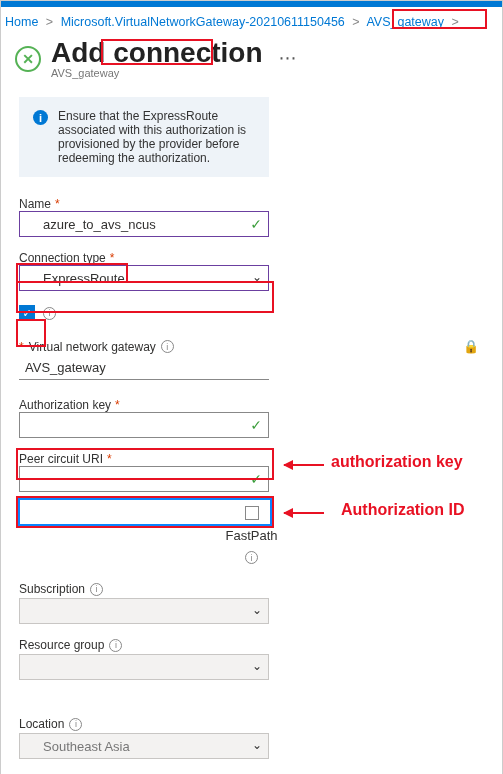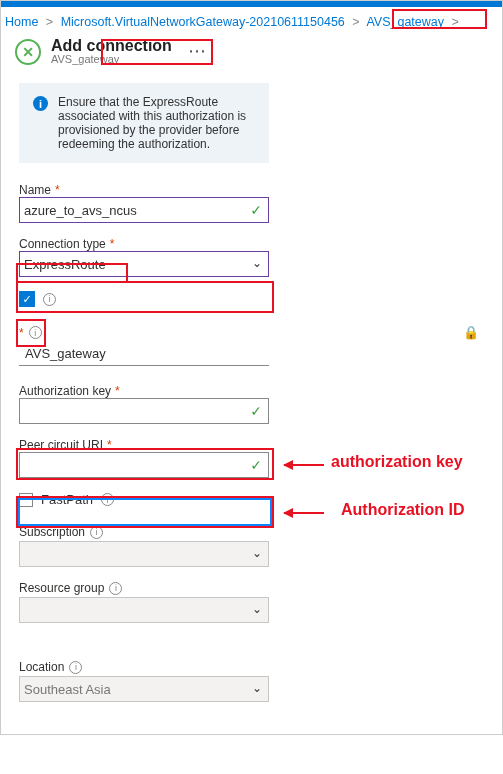--- a/index.html
+++ b/index.html
@@ -23,21 +23,21 @@
     align-items: center;
     padding: 4px 14px 8px 14px;
     gap: 10px;
   }
   .xicon {
     width: 26px; height: 26px; border: 2px solid #55b255;
     border-radius: 50%; display:flex; align-items:center; justify-content:center;
     color:#55b255; font-weight:bold; font-size:14px;
     margin-top:2px;
   }
-  .title { font-size: 16px; font-weight: 600; color:#222; }
+  .title { font-size: 28px; font-weight: 600; color:#222; }
   .sub { font-size: 11px; color:#777; margin-top:-2px; }
   .dots { font-size: 18px; color:#555; margin-left:6px; }
   .content { padding: 10px 18px 18px 18px; }
   .infobox {
     background: #eef3f8;
     padding: 12px 14px;
     display:flex;
     gap: 10px;
     font-size: 12px;
     color:#333;
@@ -48,21 +48,21 @@
     width:15px;height:15px;border-radius:50%;background:#0078d4;color:#fff;
     display:flex;align-items:center;justify-content:center;font-size:11px;font-weight:bold;
     flex:0 0 15px; margin-top:1px;
   }
   .field { margin-bottom: 14px; }
   .lbl { font-size: 12px; color:#333; display:flex; align-items:flex-end; gap:4px; }
   .req { color:#d83b01; }
   .input {
     width: 250px; height: 26px;
     border: 1px solid #8a8886;
-    padding: 2px 26px 2px 4px;
+    padding: 2px 26px 2px 23px;
     font-size: 13px;
     display:flex; align-items:center; justify-content:space-between;
     position:relative;
     background:#fff;
   }
   .input.purple { border-color: #6b3fa0; }
   .input.disabled { background:#f3f2f1; color:#777; border-color:#c8c6c4; }
   .check { position:absolute; right:6px; top:4px; color:#3a9c3a; font-size:14px; }
   .chev  { position:absolute; right:6px; top:4px; color:#333; font-size:12px; }
   .checkbox-row { display:flex; align-items:center; gap:8px; font-size:13px; margin-bottom:18px; }
@@ -70,21 +70,21 @@
   .infoicon {
     width:13px;height:13px;border:1px solid #888;border-radius:50%;
     display:inline-flex;align-items:center;justify-content:center;font-size:9px;color:#888;
   }
   .lock { color:#666; font-size:13px; margin-left:auto; margin-right:4px; }
   .readonly-line {
     border:none;border-bottom:1px solid #888;width:250px;height:24px;
     padding: 2px 6px; font-size:13px; display:flex; align-items:center;
   }
   .section-label { font-size:12px; margin-top:6px; margin-bottom:2px; display:flex; align-items:center; gap:5px;}
-  .fastpath { display:flex; align-items:center; gap:8px; margin: 10px 0 18px 0;}
+  .fastpath { display:flex; align-items:center; gap:8px; margin: 10px 0 18px 0; flex-direction: column;}
   .fp-cb { width:14px;height:14px;border:1px solid #888; }
   .okbtn {
     background:#0078d4;color:#fff;border:none;width:90px;height:26px;font-size:13px;
     margin-top:8px;
   }
   
   .ann-box { position:absolute; border:2px solid #e81123; pointer-events:none; }
   .ann-blue { position:absolute; border:2px solid #0a84ff; pointer-events:none; }
   .ann-text { position:absolute; color:#e81123; font-size:16px; font-weight:600; pointer-events:none; }
   .arrow {
@@ -151,20 +151,21 @@
   </div>
 
   <div class="checkbox-row">
     <div class="cb">✓</div>
     <span class="infoicon">i</span>
   </div>
 
   <div class="field">
     <div class="section-label">
       <span class="req">*</span>
+          <span>Virtual network gateway</span>
       <span class="infoicon">i</span>
       <span class="lock">🔒</span>
     </div>
     <div class="readonly-line">
       <span>AVS_gateway</span>
     </div>
   </div>
 
   <div class="field" style="margin-top:18px;">
     <div class="lbl">

